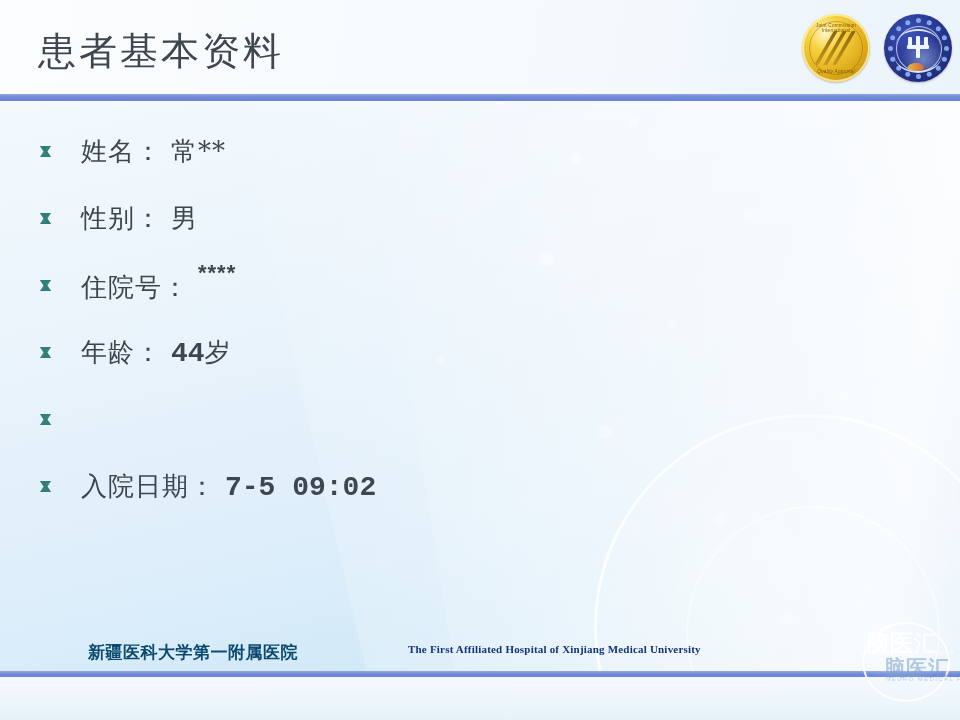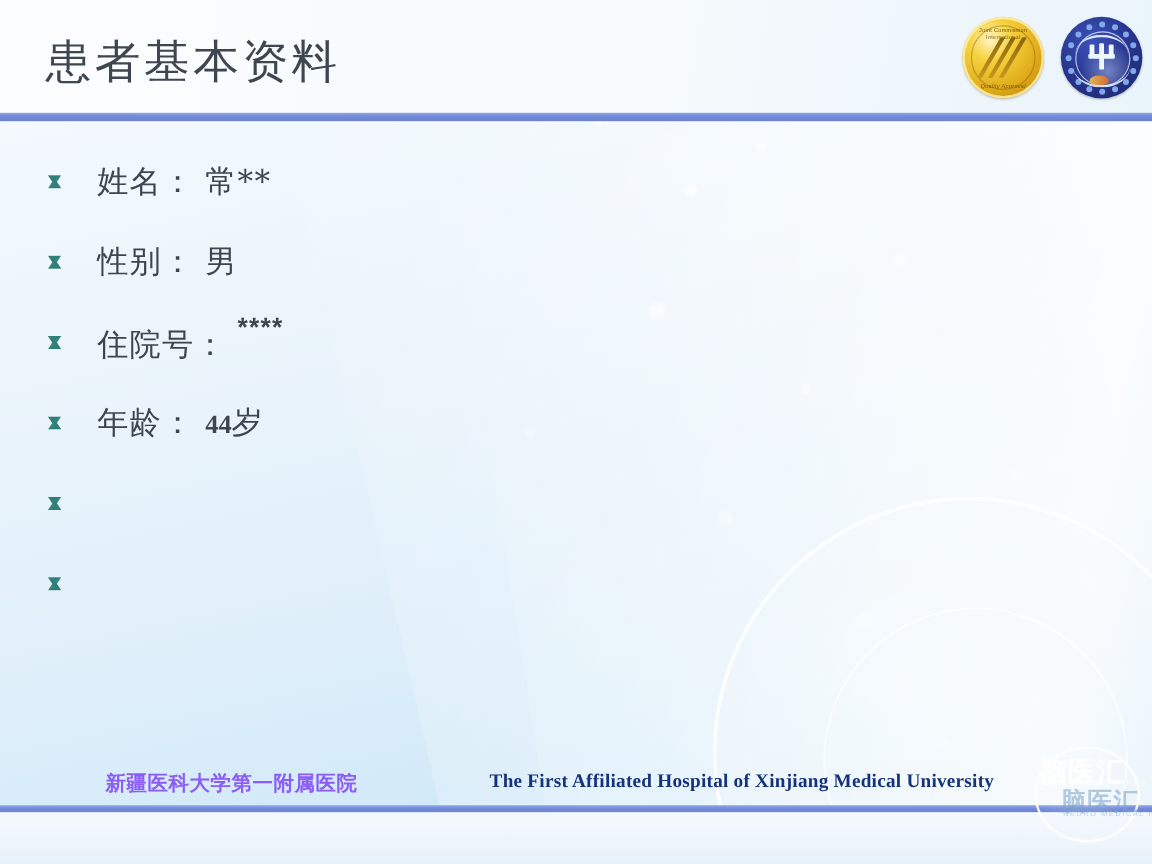--- a/index.html
+++ b/index.html
@@ -280,23 +280,23 @@
     color: #3d454e;
     letter-spacing: 1px;
     white-space: nowrap;
   }
   .row-label { }
   .row-colon { letter-spacing: 0; }
   .row-value {
     margin-left: 10px;
   }
   .row-value.numeric {
-    font-family: Liberation Serif, serif;
+    font-family: Liberation Mono, monospace;
     font-weight: bold;
-    font-size: 22px;
+    font-size: 28px;
     letter-spacing: 0;
   }
   .row-value.stars {
     font-family: "Liberation Sans", "DejaVu Sans", sans-serif;
     font-weight: bold;
     font-size: 22px;
     letter-spacing: 1px;
     vertical-align: 9px;
     display: inline-block;
     transform: translateY(-7px);
@@ -326,29 +326,29 @@
     background: linear-gradient(180deg, #f4f9fd 0%, #eef5fb 60%, #e6f1f9 100%);
     border-bottom: 1px solid #c9d4dd;
   }
   .footer-cn {
     position: absolute;
     left: 88px; top: 1px;
     font-family: "DejaVu Sans", "Liberation Sans", sans-serif;
     font-weight: bold;
     font-size: 17px;
     letter-spacing: 0.5px;
-    color: #8b5cf6;
+    color: #0c4a6e;
     white-space: nowrap;
   }
   .footer-en {
     position: absolute;
     left: 408px; top: 3px;
     font-family: "Liberation Serif", "DejaVu Serif", serif;
     font-weight: bold;
-    font-size: 16px;
+    font-size: 11px;
     letter-spacing: 0.2px;
     color: #15337a;
     white-space: nowrap;
   }
 
   
   .watermark {
     position: absolute;
     right: 6px; bottom: 16px;
     width: 96px; height: 82px;
@@ -480,20 +480,21 @@
       </div>
       <div class="info-row">
         <div class="bullet"></div>
         <div class="row-text"><span class="row-label">年龄</span><span class="row-colon">：</span><span class="row-value numeric">44</span><span class="suffix-cn">岁</span></div>
       </div>
       <div class="info-row">
         <div class="bullet"></div>
       </div>
       <div class="info-row">
         <div class="bullet"></div>
+        <div class="row-text"><span class="row-label">入院日期</span><span class="row-colon">：</span><span class="row-value numeric">7-5 09:02</span></div>
       </div>
     </div>
 
   <div class="footer">
     <div class="footer-rule"></div>
     <div class="footer-band"></div>
     <div class="footer-cn">新疆医科大学第一附属医院</div>
     <div class="footer-en">The First Affiliated Hospital of  Xinjiang Medical University</div>
   </div>
 

